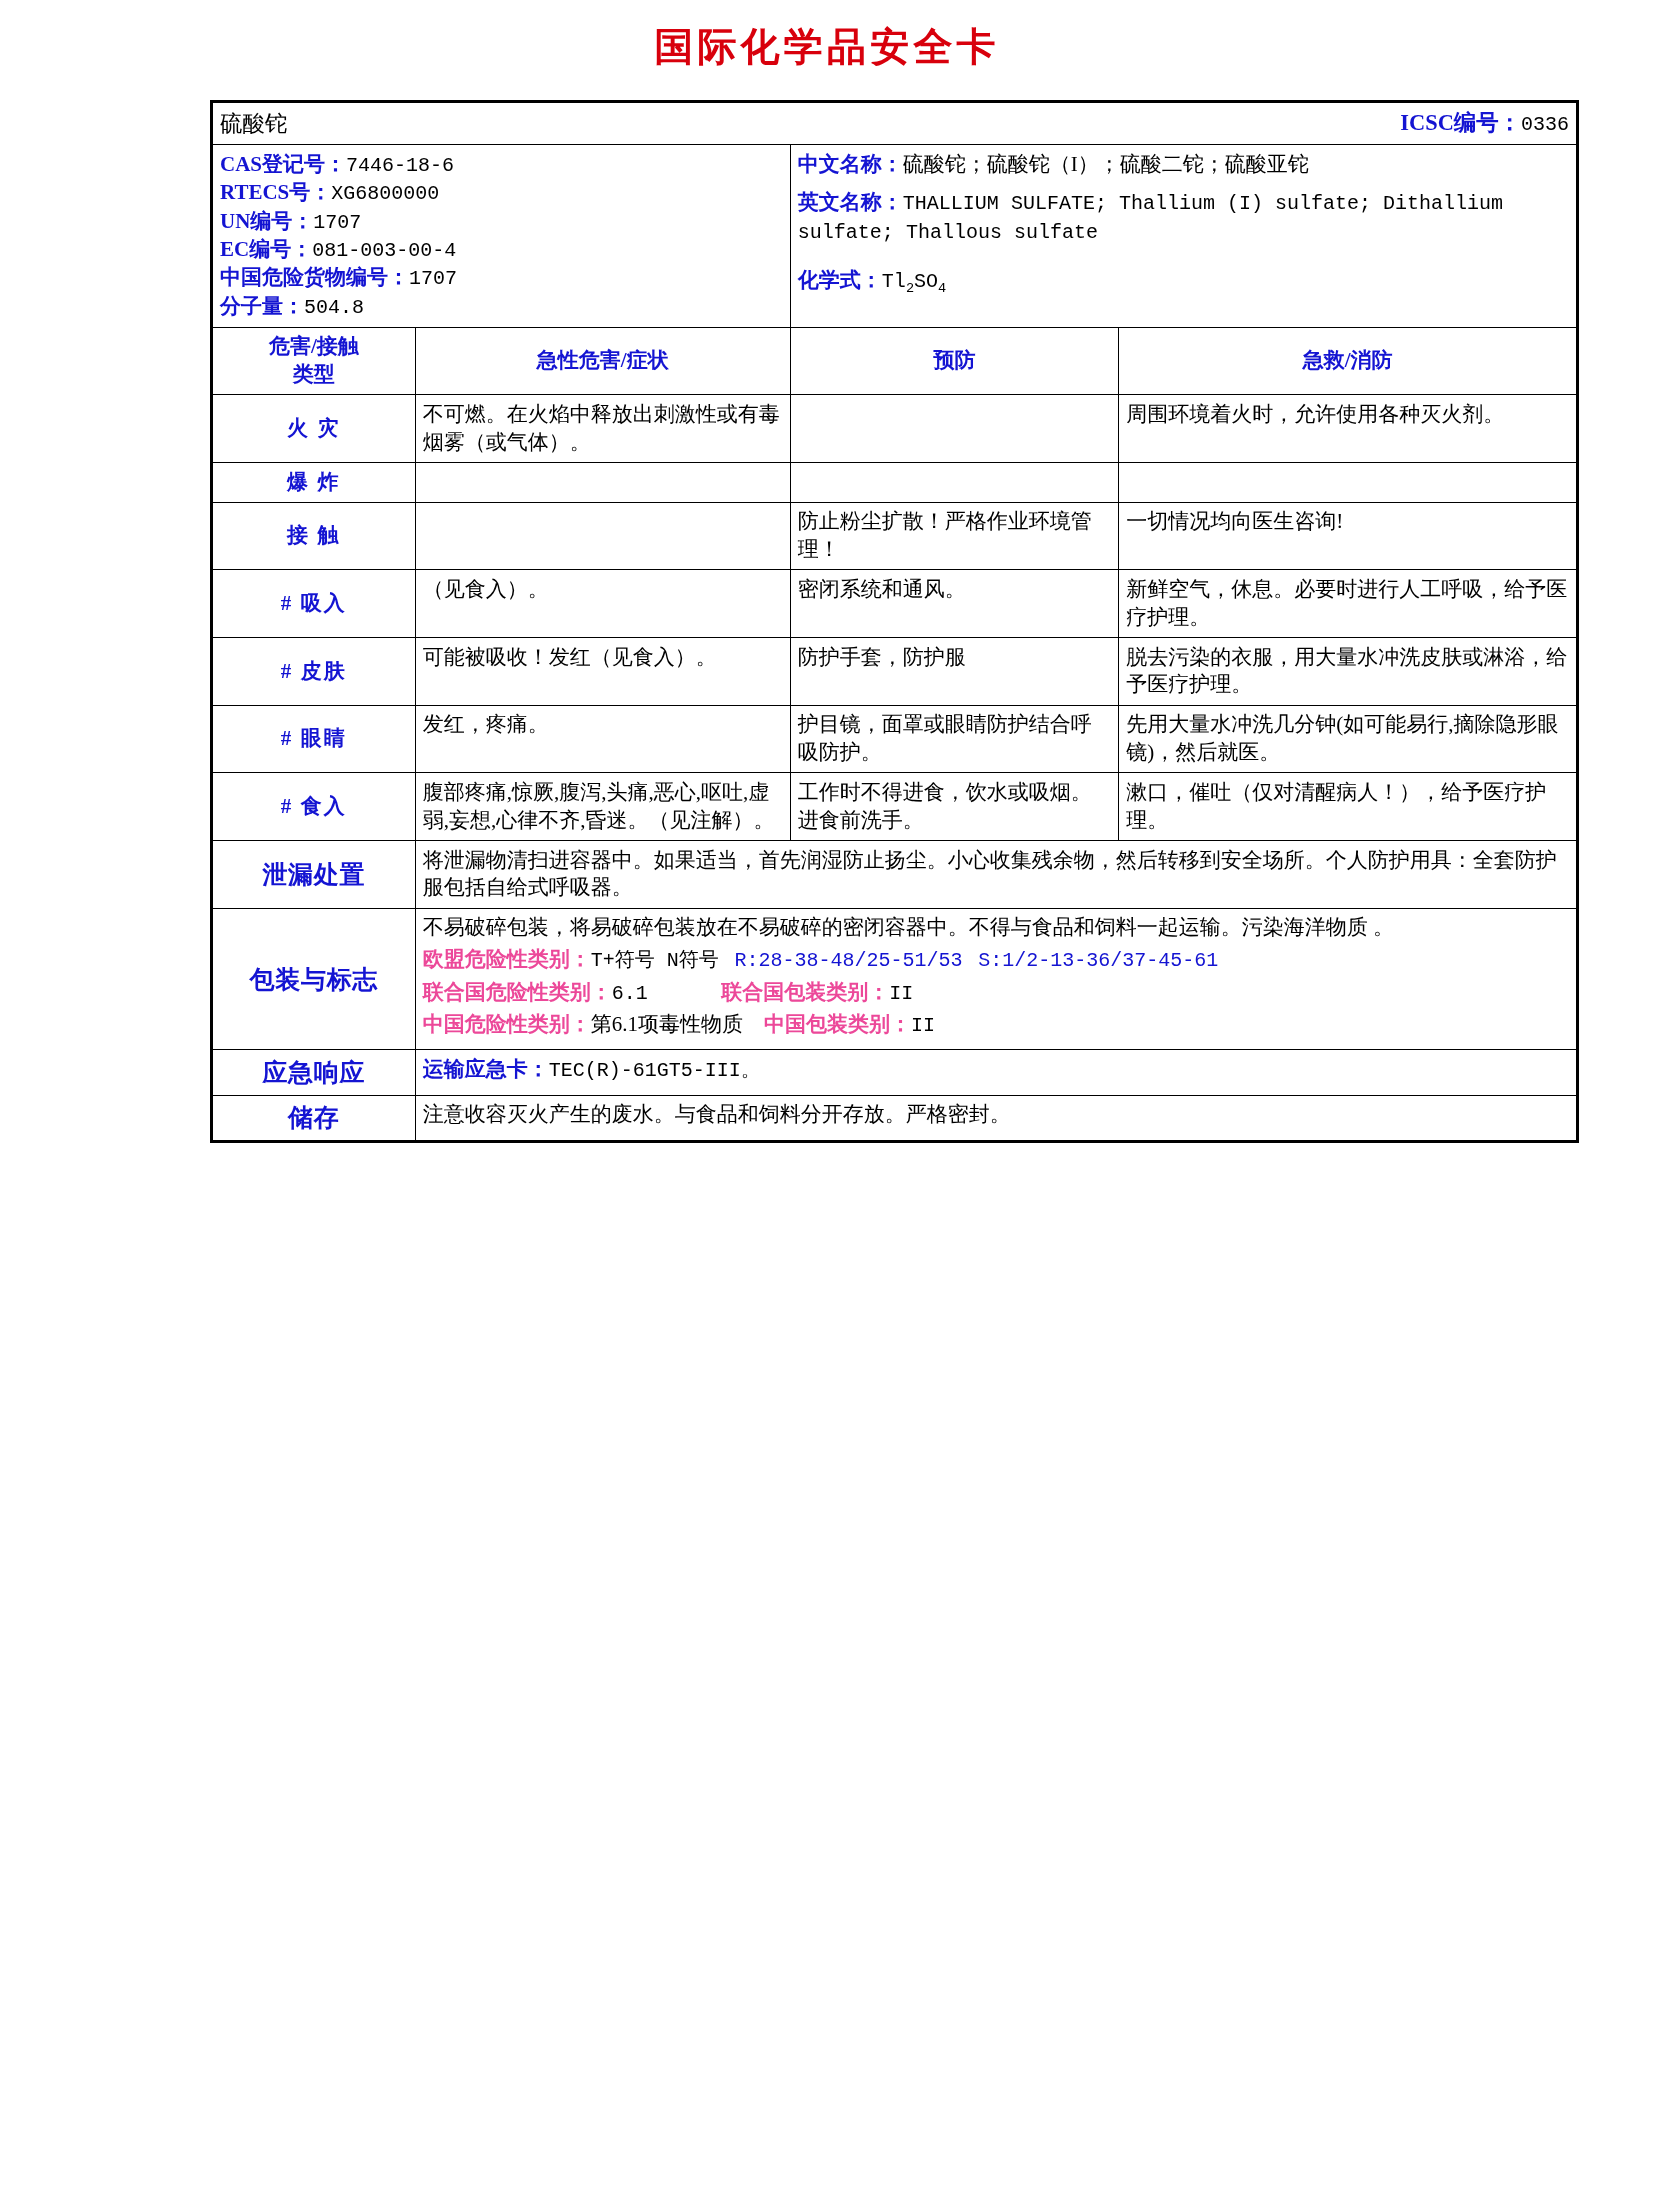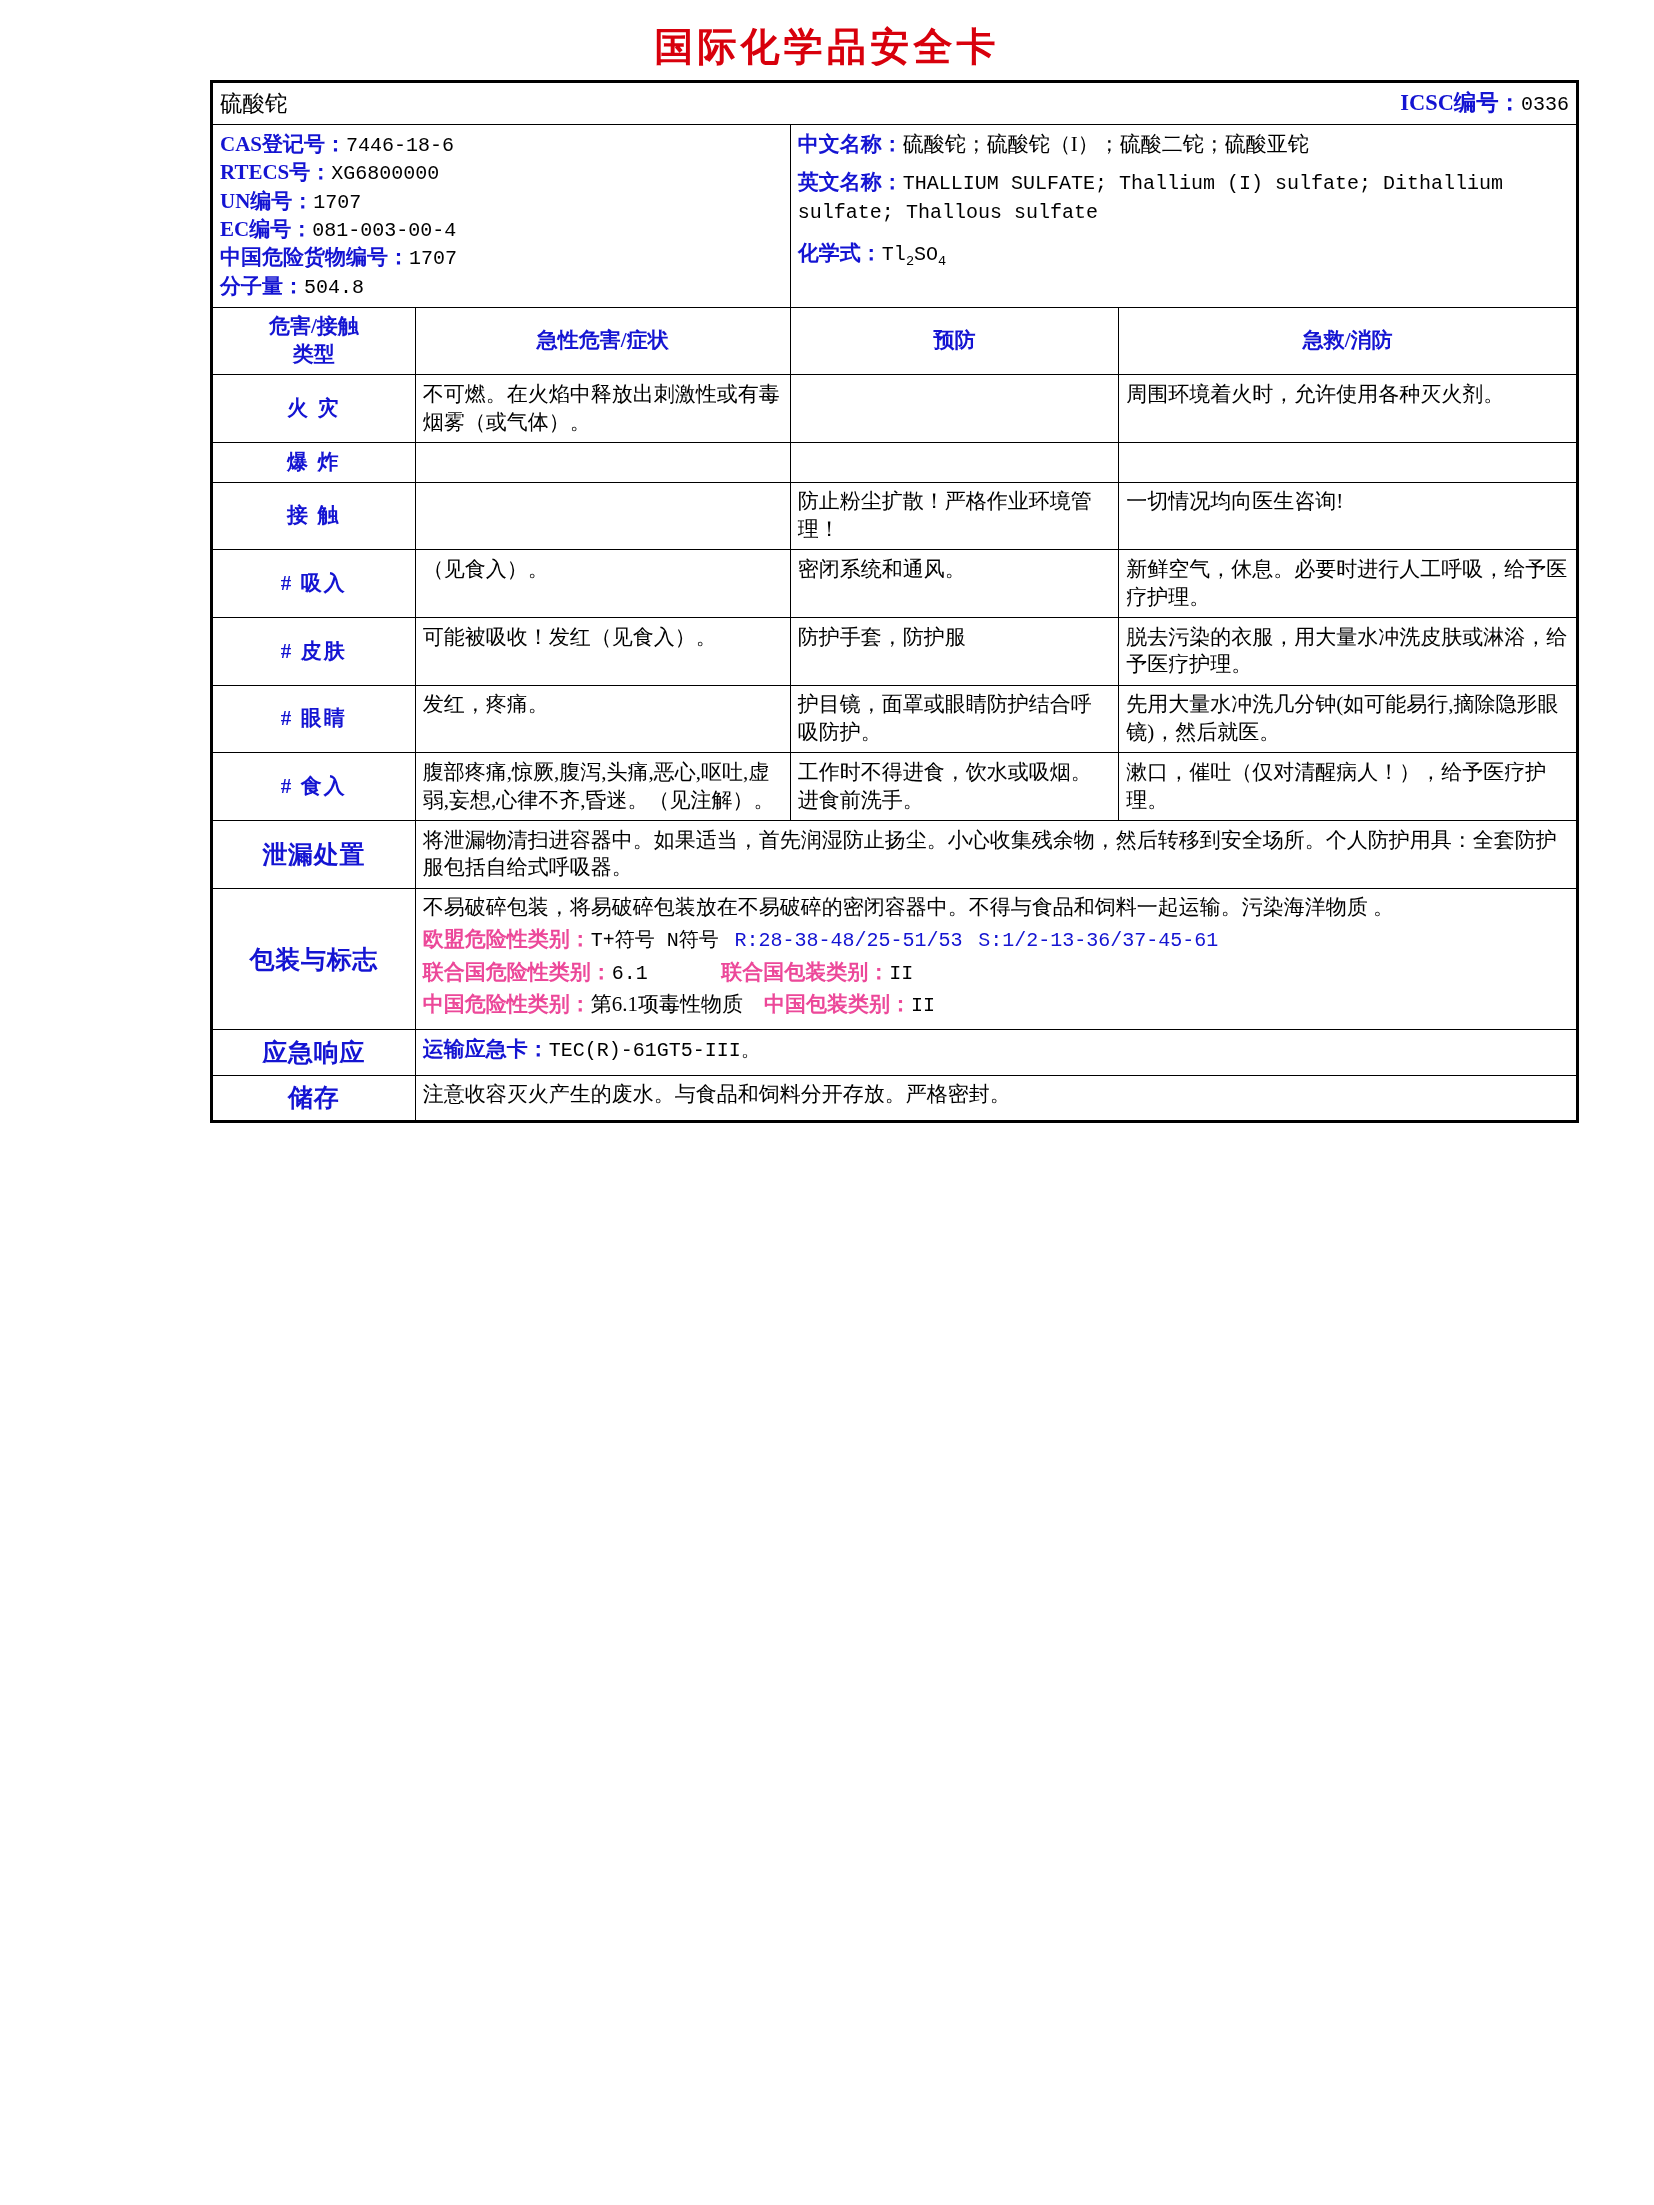--- a/index.html
+++ b/index.html
@@ -18,21 +18,21 @@
     padding: 0;
   }
   .doc-title {
     text-align: center;
     color: #d8000c;
     font-family: "Liberation Sans", sans-serif;
     font-weight: bold;
     font-size: 39px;
     letter-spacing: 4.2px;
     padding-top: 19.6px;
-    padding-bottom: 6px;
+    padding-bottom: 26px;
   }
   .sheet {
     margin: 0 210px 0 210px;
     width: 1369px;
     border: 2.8px solid #000;
     box-sizing: border-box;
   }
   table.main {
     border-collapse: collapse;
     width: 100%;
@@ -127,21 +127,21 @@
         <td colspan="2" class="idcell">
           <div><span class="lbl">CAS登记号：</span><span class="mono">7446-18-6</span></div>
           <div><span class="lbl">RTECS号：</span><span class="mono">XG6800000</span></div>
           <div><span class="lbl">UN编号：</span><span class="mono">1707</span></div>
           <div><span class="lbl">EC编号：</span><span class="mono">081-003-00-4</span></div>
           <div><span class="lbl">中国危险货物编号：</span><span class="mono">1707</span></div>
           <div><span class="lbl">分子量：</span><span class="mono">504.8</span></div>
         </td>
         <td colspan="2" class="namecell">
           <div style="margin-bottom:11px;"><span class="lbl">中文名称：</span><span>硫酸铊；硫酸铊（I）；硫酸二铊；硫酸亚铊</span></div>
-          <div style="margin-bottom:14px;"><span class="lbl">英文名称：</span><span class="mono">THALLIUM SULFATE; Thallium (I) sulfate; Dithallium sulfate; Thallous sulfate</span></div>
+          <div style="margin-bottom:21px;"><span class="lbl">英文名称：</span><span class="mono">THALLIUM SULFATE; Thallium (I) sulfate; Dithallium sulfate; Thallous sulfate</span></div>
           <div>
             <span class="lbl">化学式：</span><span class="mono"><span>Tl</span><sub>2</sub><span>SO</span><sub>4</sub></span>
           </div>
         </td>
       </tr>
 
       <tr>
         <td class="hdrcell">
           <div>危害/接触</div>
           <div>类型</div>

